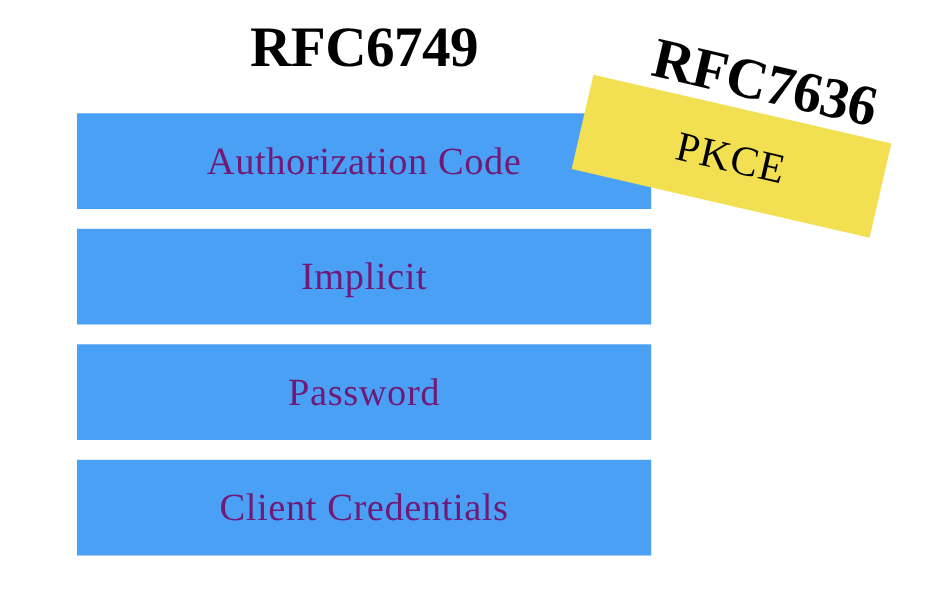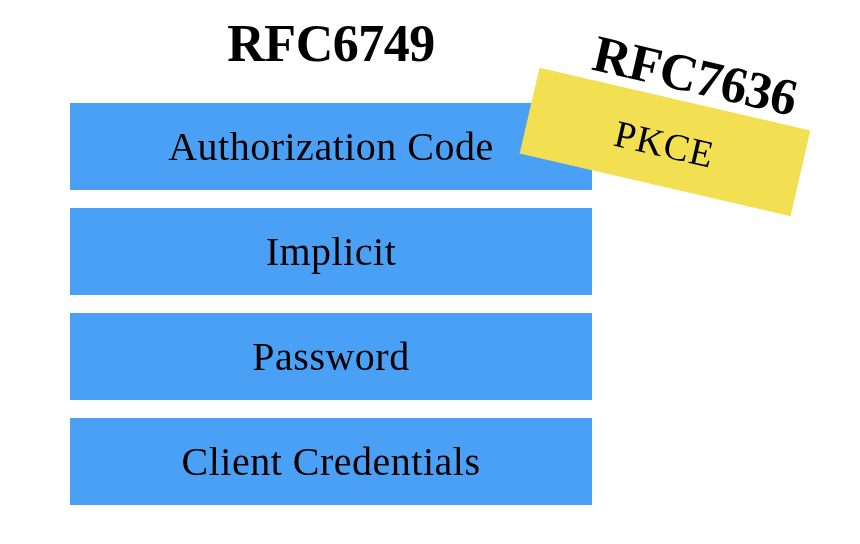--- a/index.html
+++ b/index.html
@@ -33,22 +33,22 @@
     left: 70px;
     width: 522px;
     height: 87px;
     background: #4aa0f5;
     display: flex;
     align-items: center;
     justify-content: center;
     z-index: 1;
   }
   .bar span {
-    color: #000000;
-    font-size: 40px;
+    color: #701a75;
+    font-size: 35px;
     letter-spacing: 0.5px;
     white-space: nowrap;
   }
   .bar-0 { top: 103px; }
   .bar-1 { top: 208px; }
   .bar-2 { top: 313px; }
   .bar-3 { top: 418px; align-items: center; }
   .sticker {
     position: absolute;
     left: 526px;

